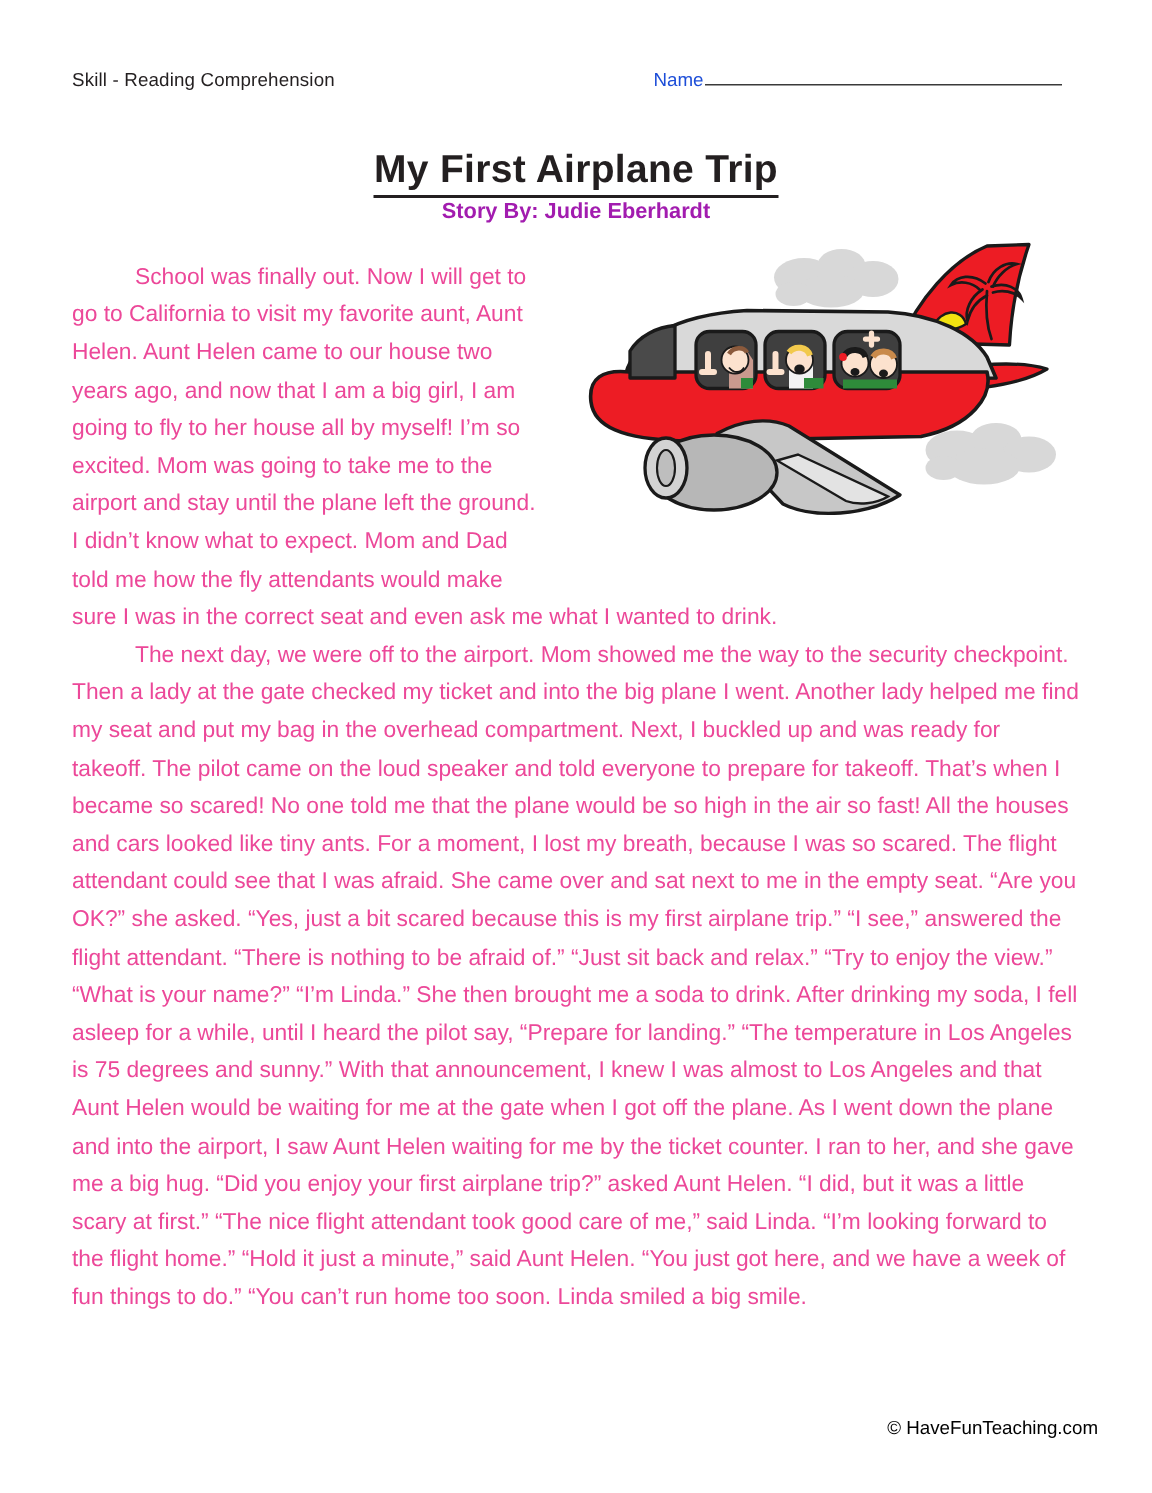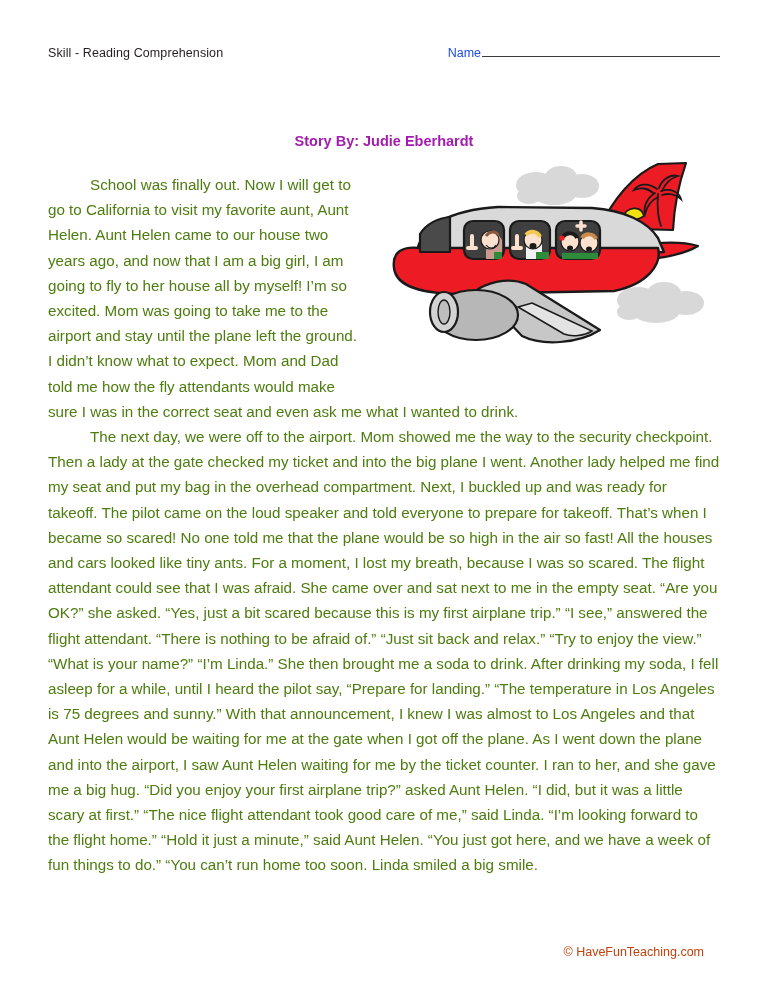--- a/index.html
+++ b/index.html
@@ -20,21 +20,21 @@
     width: 768px;
     height: 995px;
     box-sizing: border-box;
   }
 
   
   .header {
     position: absolute;
     top: 45px;
     left: 48px;
-    right: 48px;
+    right: 60px;
     height: 22px;
     display: flex;
     align-items: baseline;
     justify-content: space-between;
   }
   .skill-label {
     font-size: 12.5px;
     letter-spacing: 0.1px;
     color: #231f20;
     white-space: nowrap;
@@ -86,21 +86,21 @@
 
   
   .story {
     position: absolute;
     top: 172px;
     left: 48px;
     width: 672px;
     font-size: 15.2px;
     line-height: 25.2px;
     text-align: left;
-    color: #4d7c0f;
+    color: #ec4899;
   }
   .story p {
     margin: 0;
     text-indent: 42px;
   }
   
   .plane-float {
     float: right;
     width: 352px;
     height: 205px;
@@ -115,39 +115,42 @@
     left: 386px;
     width: 350px;
     height: 210px;
     pointer-events: none;
   }
 
   
   .footer {
     position: absolute;
     bottom: 36px;
-    right: 64px;
+    right: 36px;
     font-size: 12.5px;
-    color: #c2410c;
+    color: #000000;
     white-space: nowrap;
   }
 </style>
 </head>
 <body>
 
 <div class="page">
 
   <div class="header">
     <div class="skill-label">Skill - Reading Comprehension</div>
     <div class="name-block">
       <span class="name-label">Name</span>
       <span class="name-rule"></span>
     </div>
   </div>
 
+  <div class="title-wrap">
+    <span class="doc-title">My First Airplane Trip</span>
+  </div>
   <div class="byline">Story By: Judie Eberhardt</div>
 
   <div class="plane-art">
     <svg viewBox="0 0 350 210" width="350" height="210" xmlns="http://www.w3.org/2000/svg">
 
       <g fill="#D8D8D8">
         <ellipse cx="150" cy="25" rx="20" ry="13"></ellipse>
         <ellipse cx="175" cy="17" rx="16" ry="11"></ellipse>
         <ellipse cx="196" cy="26" rx="17" ry="12"></ellipse>
         <ellipse cx="168" cy="34" rx="22" ry="11"></ellipse>

